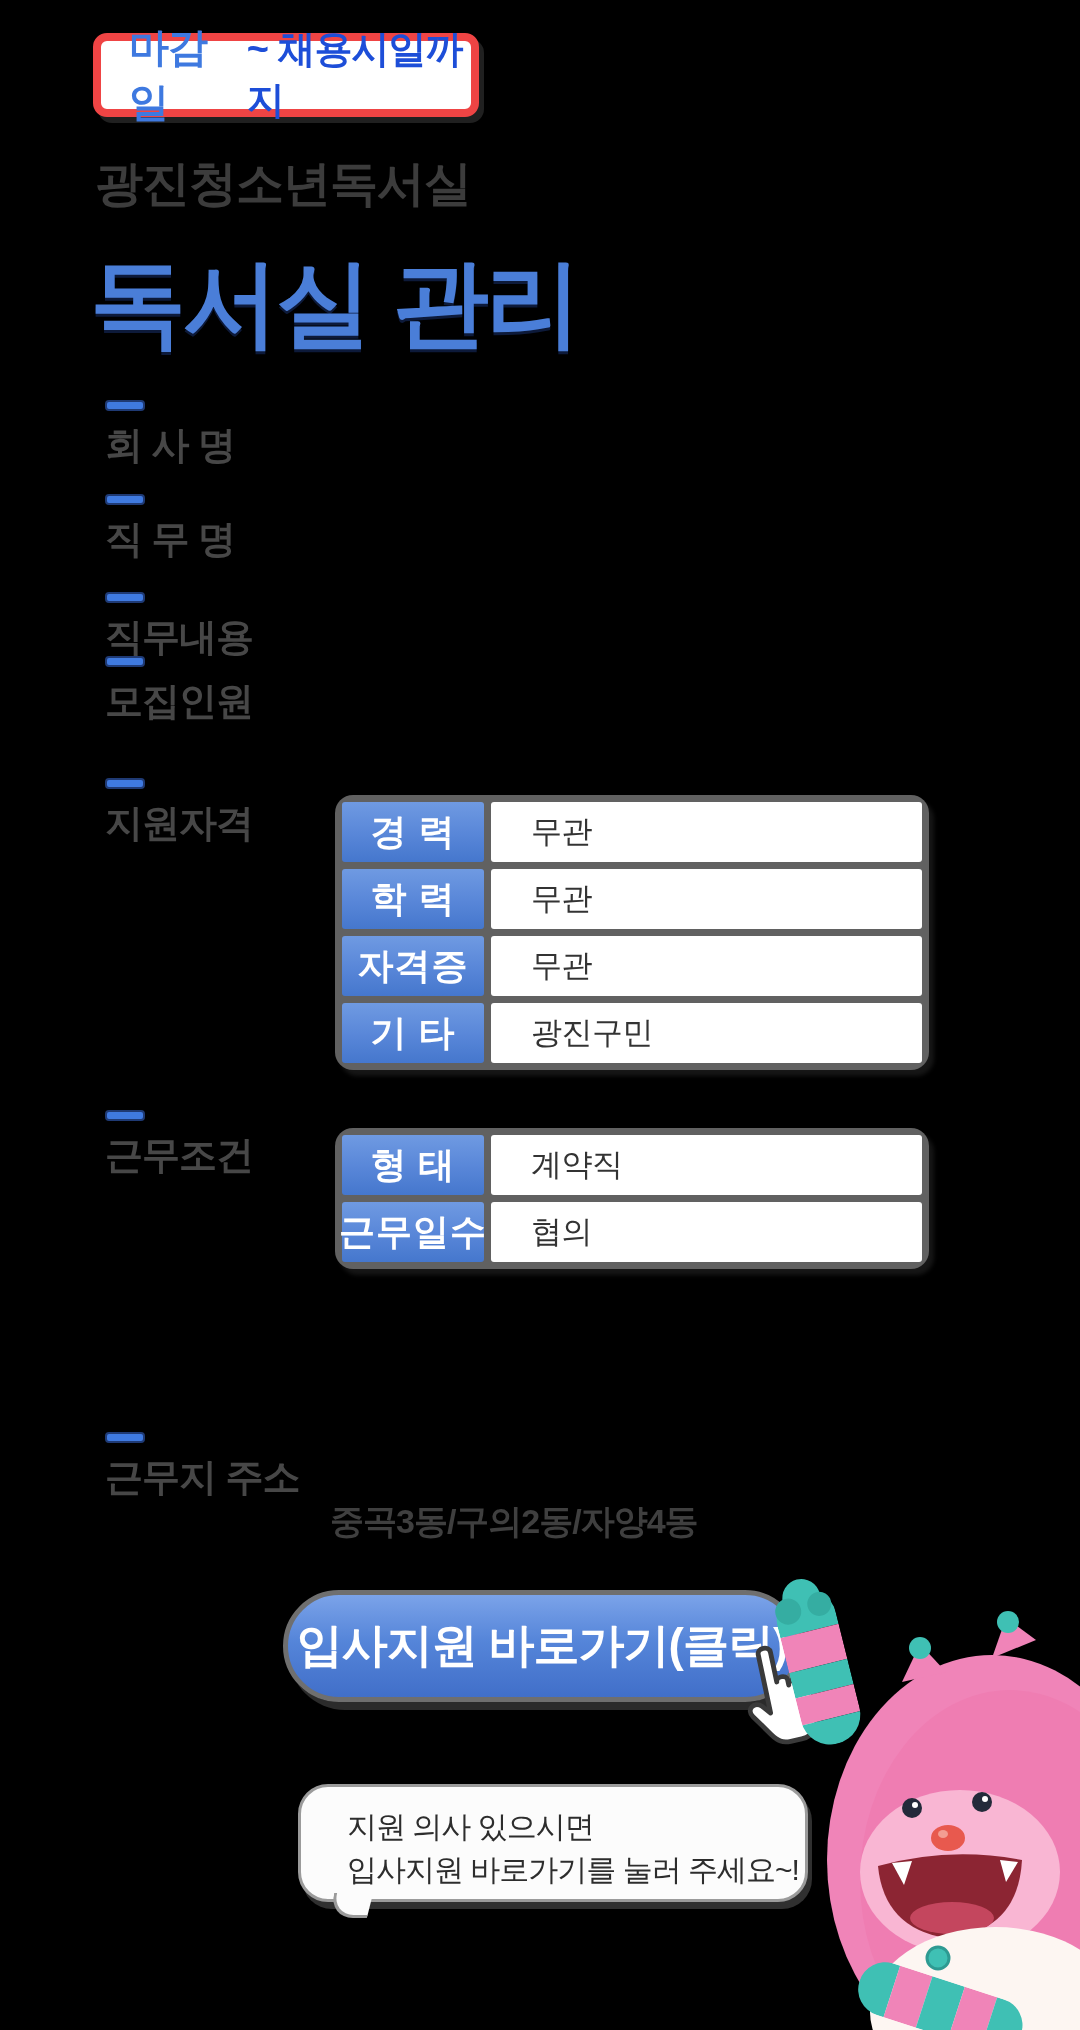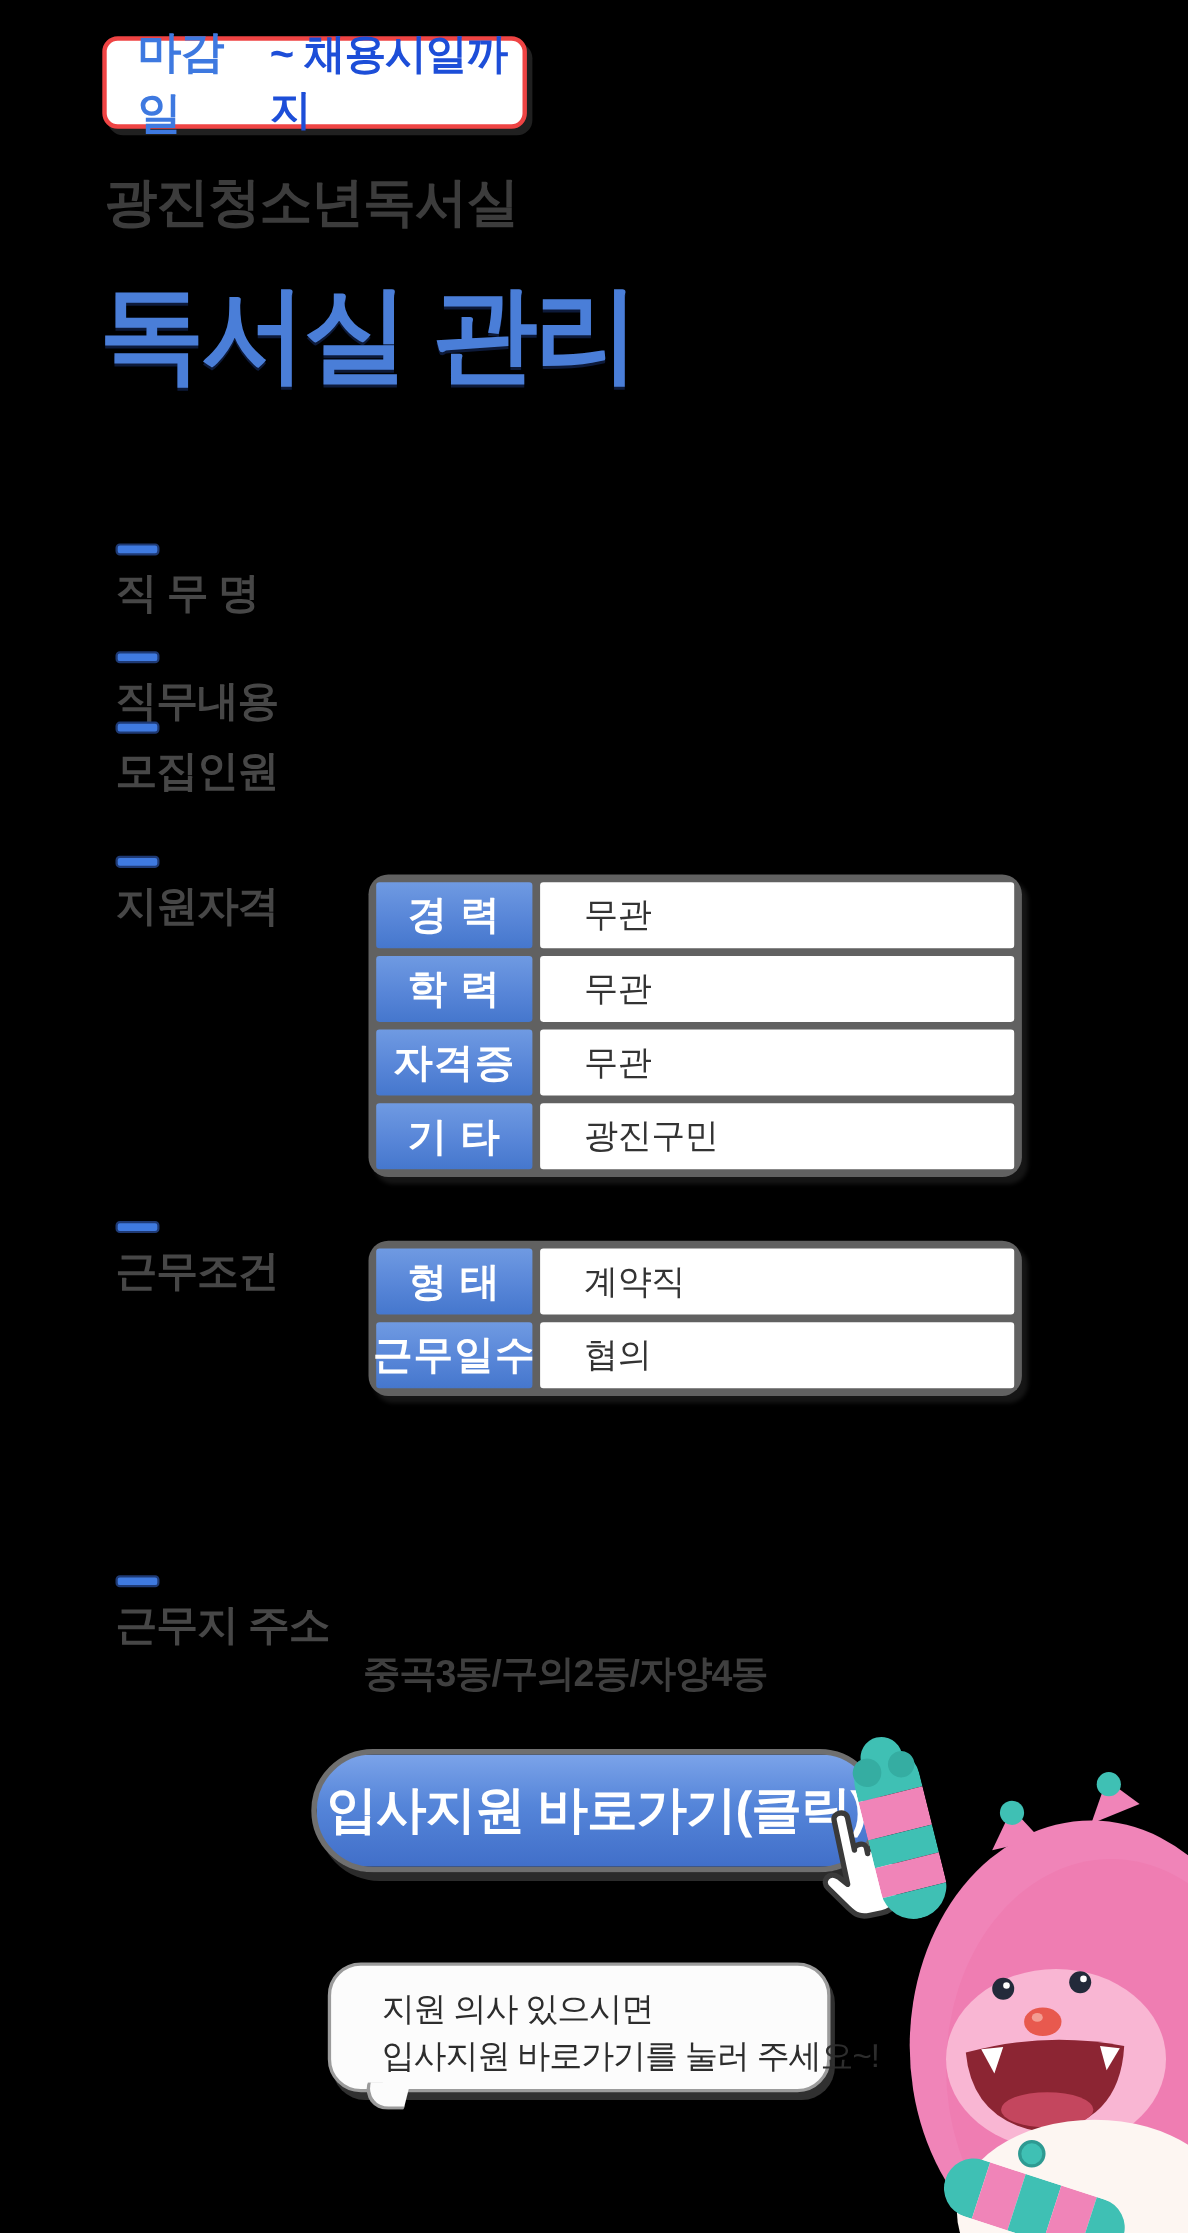--- a/index.html
+++ b/index.html
@@ -3,21 +3,21 @@
 <meta charset="utf-8">
 <style>
   html,body{margin:0;padding:0;background:#000;}
   #canvas{
     position:relative;width:1080px;height:2030px;background:#000;overflow:hidden;
     font-family:"Liberation Sans",sans-serif;
   }
   
   .badge{
     position:absolute;left:93px;top:33px;width:386px;height:84px;box-sizing:border-box;
-    background:#ffffff;border:4px solid #ef4444;border-radius:14px;
+    background:#ffffff;border:8px solid #ef4444;border-radius:14px;
     display:flex;align-items:center;padding-left:28px;gap:14px;
     box-shadow:5px 6px 0 rgba(70,70,70,.45);
   }
   .badge .hl{font-size:40px;font-weight:800;color:#3e79e0;letter-spacing:-1px;}
   .badge .tx{font-size:38px;font-weight:700;color:#1d4ed8;letter-spacing:-1px;}
   
   .org{
     position:absolute;left:95px;top:152px;font-size:48px;font-weight:800;color:#3c3c3c;
     letter-spacing:-1px;
   }
@@ -63,21 +63,21 @@
     position:absolute;left:283px;top:1590px;width:518px;height:112px;box-sizing:border-box;
     border:5px solid #6f6f6f;border-radius:56px;cursor:pointer;
     background:linear-gradient(180deg,#7ba3e9 0%,#5585d9 45%,#416fc9 100%);
     display:flex;align-items:center;justify-content:center;
     box-shadow:6px 8px 0 rgba(85,85,85,.5);
   }
   .apply-btn span{font-size:46px;font-weight:800;color:#ffffff;letter-spacing:-1px;}
   .cursor-icon{position:absolute;left:738px;top:1642px;width:92px;height:108px;transform:rotate(-12deg);}
   
   .bubble{
-    position:absolute;left:298px;top:1784px;width:457px;height:118px;box-sizing:border-box;
+    position:absolute;left:298px;top:1784px;width:510px;height:118px;box-sizing:border-box;
     background:#fcfcfc;border:3px solid #9b9b9b;border-radius:30px;
     padding:19px 0 0 46px;box-shadow:4px 7px 0 rgba(95,95,95,.5);
   }
   .bubble .line{font-size:30px;font-weight:500;color:#2d2d2d;line-height:1.42;letter-spacing:-1px;white-space:nowrap;}
   .bubble::after{
     content:"";position:absolute;left:30px;bottom:-19px;width:36px;height:22px;
     background:#fcfcfc;border-left:3px solid #9b9b9b;border-bottom:3px solid #9b9b9b;
     border-bottom-left-radius:26px;transform:skewX(-14deg);
   }
   
@@ -89,20 +89,24 @@
 <div id="canvas">
 
   <div class="badge">
     <span class="hl">마감일</span>
     <span class="tx">~ 채용시일까지</span>
   </div>
 
   <div class="org">광진청소년독서실</div>
   <div class="big-title">독서실 관리</div>
 
+  <div class="section sec-company">
+    <div class="dash"></div>
+    <div class="slabel">회 사 명</div>
+  </div>
   <div class="section sec-job">
     <div class="dash"></div>
     <div class="slabel">직 무 명</div>
   </div>
   <div class="section sec-duty">
     <div class="dash"></div>
     <div class="slabel">직무내용</div>
   </div>
   <div class="section sec-headcount">
     <div class="dash"></div>

